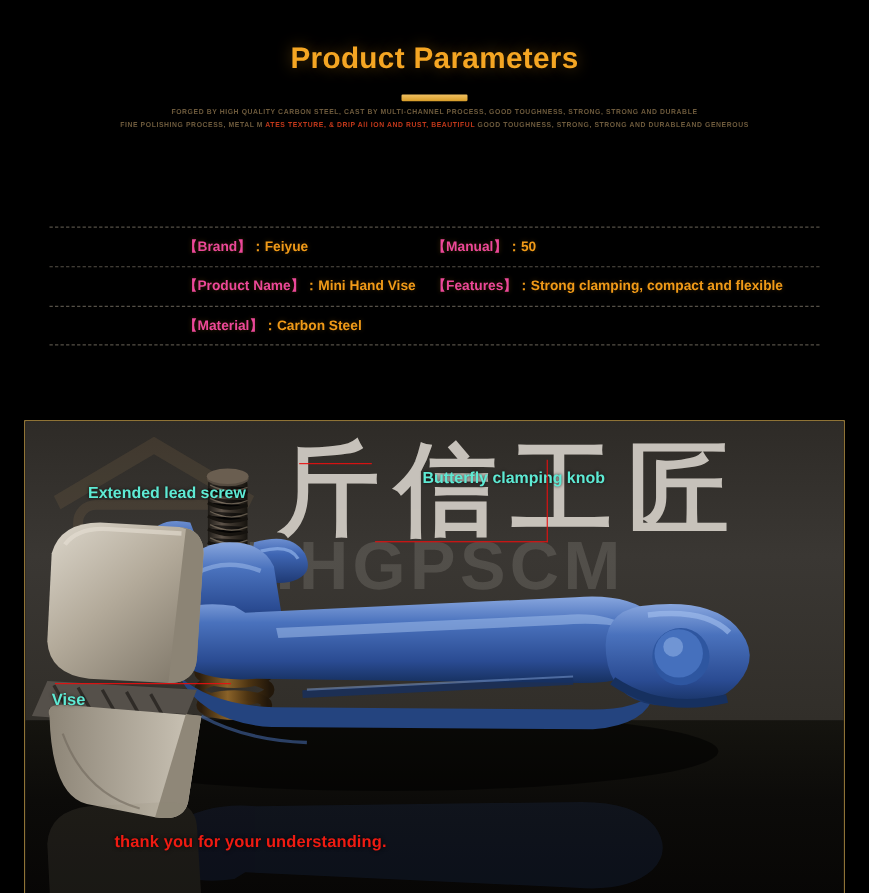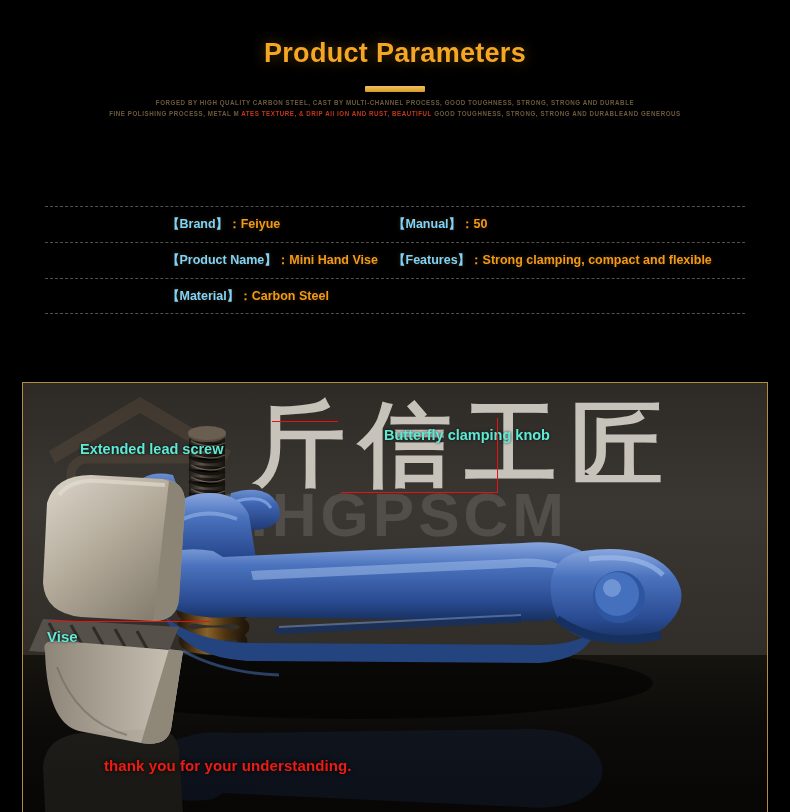--- a/index.html
+++ b/index.html
@@ -44,21 +44,21 @@
     border-top:1px dashed #555047;
   }
   .spec-row.last { border-bottom:1px dashed #555047; }
   .spec-cell {
     font-size:12.5px; font-weight:bold; color:#f09a18;
     white-space:nowrap;
     text-shadow:0 0 5px rgba(240,154,24,.25);
   }
   .spec-cell.left  { width:340px; padding-left:122px; }
   .spec-cell.right { flex:1; padding-left:8px; }
-  .brk { color:#7dd3fc; }
+  .brk { color:#ec4899; }
 
   
   .photo-panel {
     position:absolute; left:22px; top:362px;
     width:746px; height:436px;
     border:1px solid #b08d42;
     background:#100f0d;
     overflow:hidden;
     margin-top:20px;
   }

